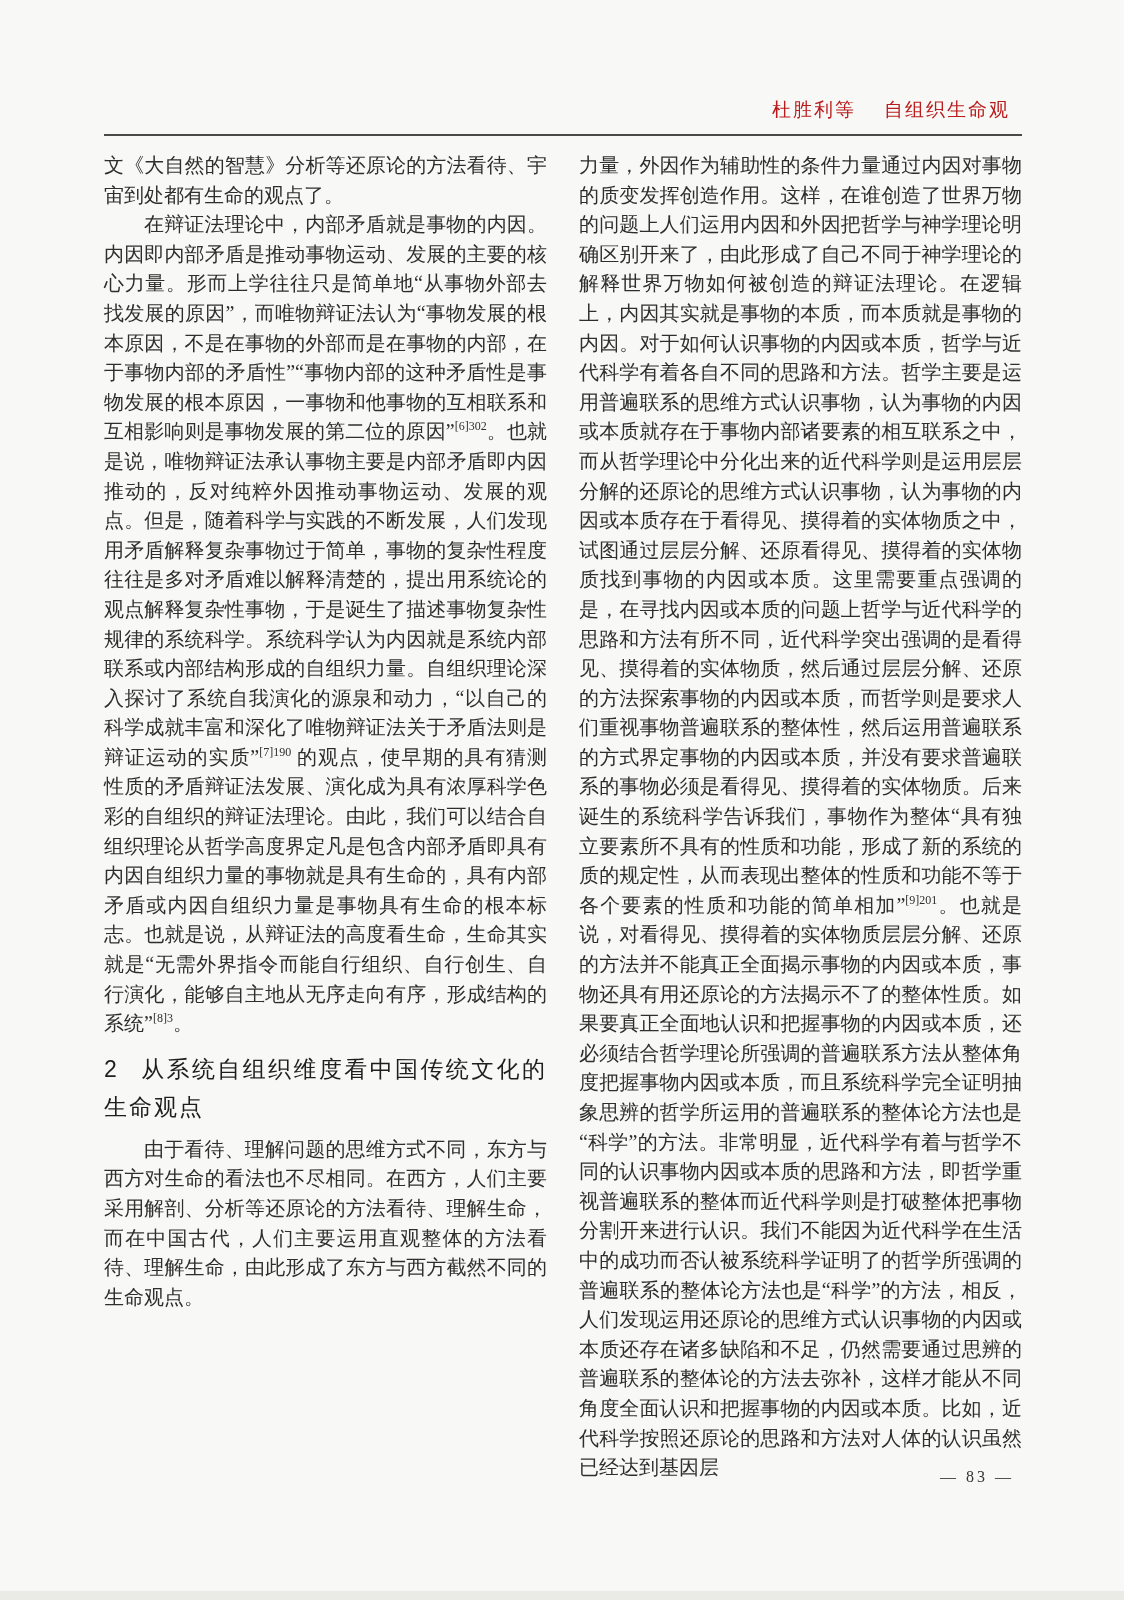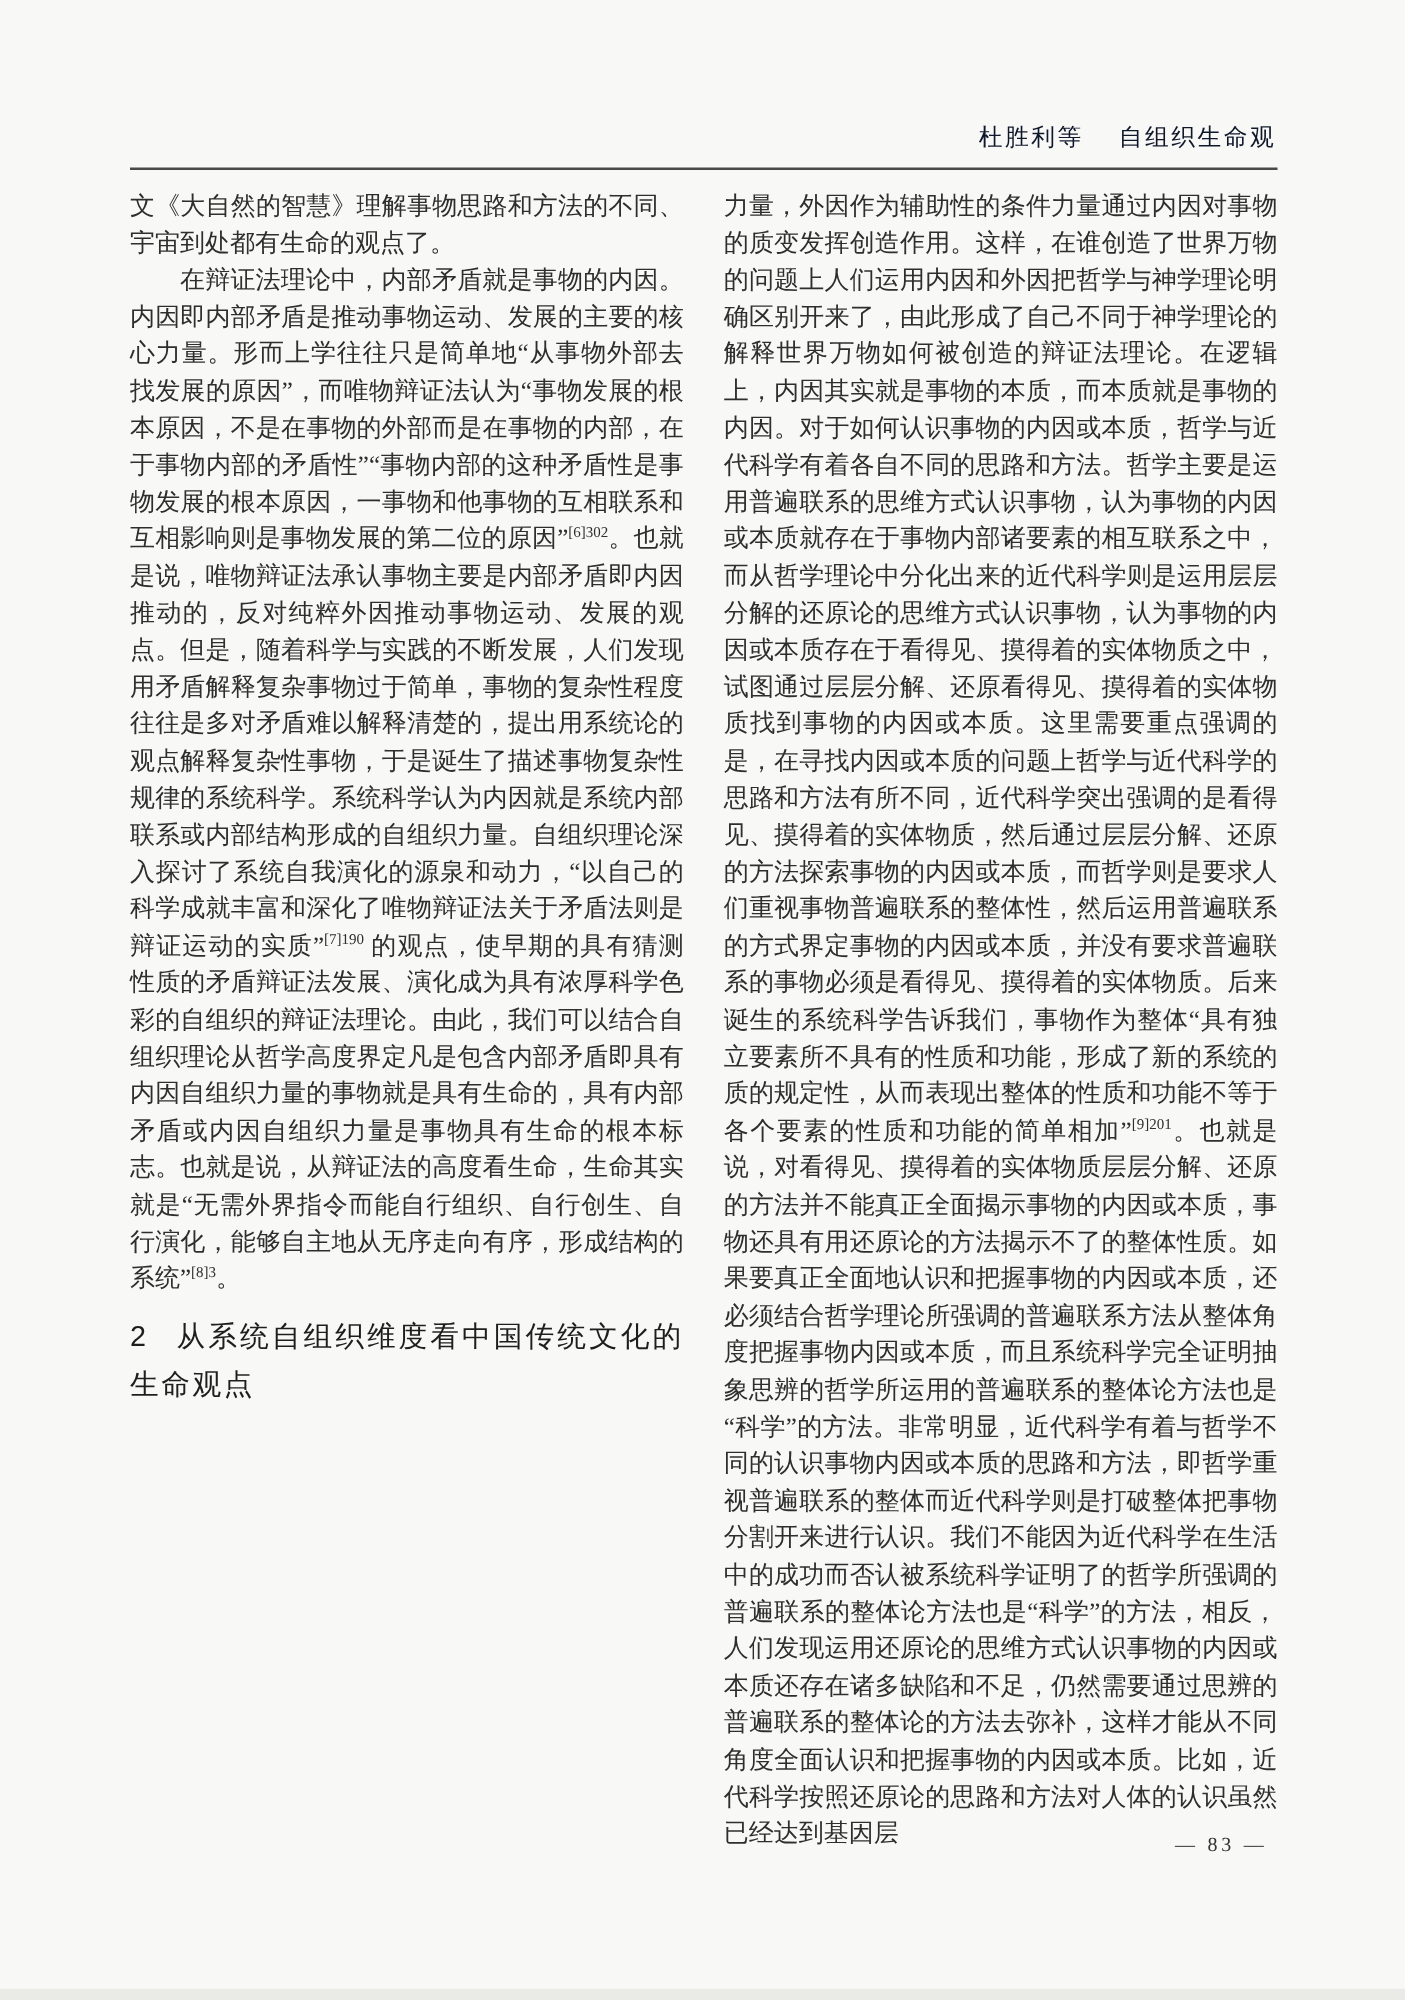--- a/index.html
+++ b/index.html
@@ -9,24 +9,24 @@
     background: #f8f8f6;
     color: #2e2e2e;
     font-family: "Liberation Serif", "DejaVu Serif", serif;
     overflow: hidden;
   }
   .page { position: absolute; inset: 0; }
 
   .running-head {
     position: absolute;
     top: 97px;
-    right: 103px;
+    right: 114px;
     font-size: 19px;
     letter-spacing: 2px;
-    color: #0f172a;
+    color: #b91c1c;
     white-space: nowrap;
   }
   .running-head .rh-title { margin-left: 28px; }
 
   .head-rule {
     position: absolute;
     top: 134px;
     left: 104px;
     width: 918px;
     height: 2px;
@@ -97,23 +97,24 @@
 <div class="page">
 
   <div class="running-head">
     <span>杜胜利等</span><span class="rh-title">自组织生命观</span>
   </div>
 
   <div class="head-rule"></div>
 
   <div class="columns">
     <div class="column">
-        <p>文《大自然的智慧》理解事物思路和方法的不同、宇宙到处都有生命的观点了。</p>
+        <p>文《大自然的智慧》分析等还原论的方法看待、宇宙到处都有生命的观点了。</p>
         <p class="indent">在辩证法理论中，内部矛盾就是事物的内因。内因即内部矛盾是推动事物运动、发展的主要的核心力量。形而上学往往只是简单地“从事物外部去找发展的原因”，而唯物辩证法认为“事物发展的根本原因，不是在事物的外部而是在事物的内部，在于事物内部的矛盾性”“事物内部的这种矛盾性是事物发展的根本原因，一事物和他事物的互相联系和互相影响则是事物发展的第二位的原因”<sup>[6]302</sup>。也就是说，唯物辩证法承认事物主要是内部矛盾即内因推动的，反对纯粹外因推动事物运动、发展的观点。但是，随着科学与实践的不断发展，人们发现用矛盾解释复杂事物过于简单，事物的复杂性程度往往是多对矛盾难以解释清楚的，提出用系统论的观点解释复杂性事物，于是诞生了描述事物复杂性规律的系统科学。系统科学认为内因就是系统内部联系或内部结构形成的自组织力量。自组织理论深入探讨了系统自我演化的源泉和动力，“以自己的科学成就丰富和深化了唯物辩证法关于矛盾法则是辩证运动的实质”<sup>[7]190</sup> 的观点，使早期的具有猜测性质的矛盾辩证法发展、演化成为具有浓厚科学色彩的自组织的辩证法理论。由此，我们可以结合自组织理论从哲学高度界定凡是包含内部矛盾即具有内因自组织力量的事物就是具有生命的，具有内部矛盾或内因自组织力量是事物具有生命的根本标志。也就是说，从辩证法的高度看生命，生命其实就是“无需外界指令而能自行组织、自行创生、自行演化，能够自主地从无序走向有序，形成结构的系统”<sup>[8]3</sup>。</p>
         <h2><span class="h-num">2</span>从系统自组织维度看中国传统文化的生命观点</h2>
+        <p class="indent">由于看待、理解问题的思维方式不同，东方与西方对生命的看法也不尽相同。在西方，人们主要采用解剖、分析等还原论的方法看待、理解生命，而在中国古代，人们主要运用直观整体的方法看待、理解生命，由此形成了东方与西方截然不同的生命观点。</p>
       </div>
     <div class="column">
         <p>力量，外因作为辅助性的条件力量通过内因对事物的质变发挥创造作用。这样，在谁创造了世界万物的问题上人们运用内因和外因把哲学与神学理论明确区别开来了，由此形成了自己不同于神学理论的解释世界万物如何被创造的辩证法理论。在逻辑上，内因其实就是事物的本质，而本质就是事物的内因。对于如何认识事物的内因或本质，哲学与近代科学有着各自不同的思路和方法。哲学主要是运用普遍联系的思维方式认识事物，认为事物的内因或本质就存在于事物内部诸要素的相互联系之中，而从哲学理论中分化出来的近代科学则是运用层层分解的还原论的思维方式认识事物，认为事物的内因或本质存在于看得见、摸得着的实体物质之中，试图通过层层分解、还原看得见、摸得着的实体物质找到事物的内因或本质。这里需要重点强调的是，在寻找内因或本质的问题上哲学与近代科学的思路和方法有所不同，近代科学突出强调的是看得见、摸得着的实体物质，然后通过层层分解、还原的方法探索事物的内因或本质，而哲学则是要求人们重视事物普遍联系的整体性，然后运用普遍联系的方式界定事物的内因或本质，并没有要求普遍联系的事物必须是看得见、摸得着的实体物质。后来诞生的系统科学告诉我们，事物作为整体“具有独立要素所不具有的性质和功能，形成了新的系统的质的规定性，从而表现出整体的性质和功能不等于各个要素的性质和功能的简单相加”<sup>[9]201</sup>。也就是说，对看得见、摸得着的实体物质层层分解、还原的方法并不能真正全面揭示事物的内因或本质，事物还具有用还原论的方法揭示不了的整体性质。如果要真正全面地认识和把握事物的内因或本质，还必须结合哲学理论所强调的普遍联系方法从整体角度把握事物内因或本质，而且系统科学完全证明抽象思辨的哲学所运用的普遍联系的整体论方法也是“科学”的方法。非常明显，近代科学有着与哲学不同的认识事物内因或本质的思路和方法，即哲学重视普遍联系的整体而近代科学则是打破整体把事物分割开来进行认识。我们不能因为近代科学在生活中的成功而否认被系统科学证明了的哲学所强调的普遍联系的整体论方法也是“科学”的方法，相反，人们发现运用还原论的思维方式认识事物的内因或本质还存在诸多缺陷和不足，仍然需要通过思辨的普遍联系的整体论的方法去弥补，这样才能从不同角度全面认识和把握事物的内因或本质。比如，近代科学按照还原论的思路和方法对人体的认识虽然已经达到基因层</p>
       </div>
   </div>
 
   <div class="page-number">— 83 —</div>
 
   <div class="scan-edge"></div>
 

